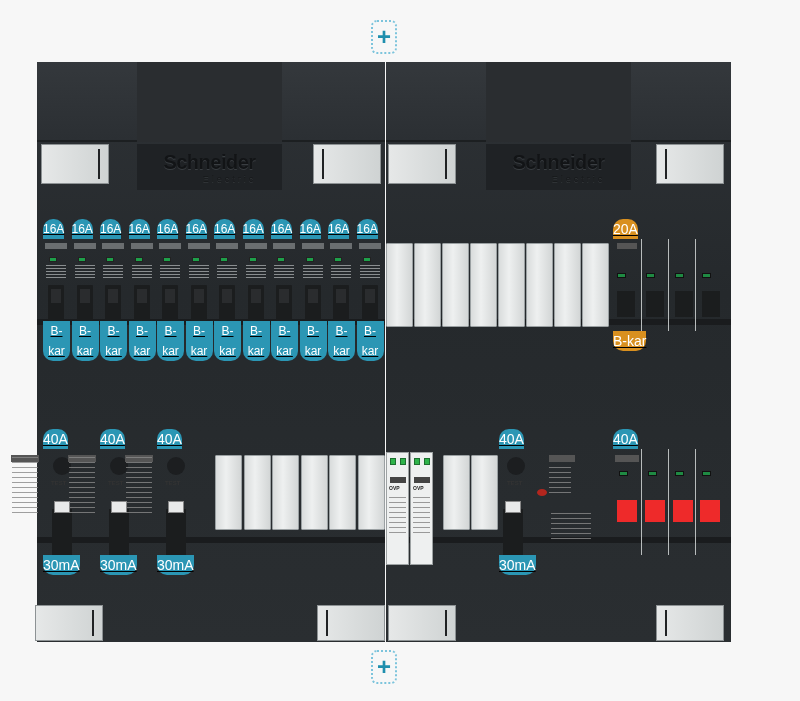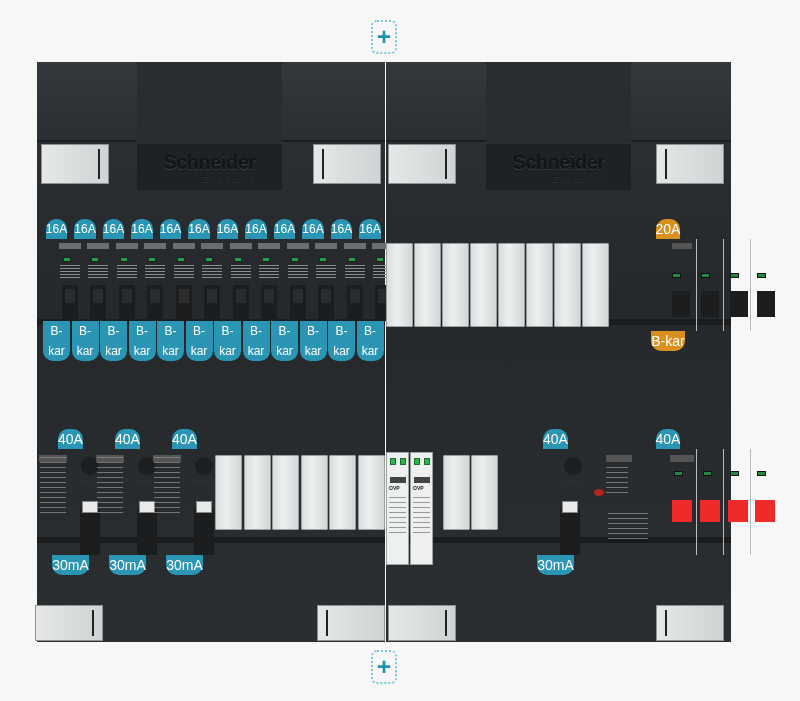--- a/index.html
+++ b/index.html
@@ -26,21 +26,21 @@
     border: 1px solid #8d9294; }
   .label-clip::after { content: ""; position: absolute; top: 4px; bottom: 4px; width: 2px; background: #202224; }
   .label-clip.l::after { right: 8px; }
   .label-clip.r::after { left: 8px; }
 
   .rail { position: absolute; left: 0; right: 0; height: 6px; background: #1a1c1e; }
 
   .blank { position: absolute; width: 27px; height: 84px; background: linear-gradient(90deg,#d9dcdc,#eef0f0 40%,#d3d6d6);
     border: 1px solid #9aa0a2; border-radius: 1px; }
 
-  .breaker { position: absolute; display: flex; flex-direction: column; align-items: center; }
+  .breaker { position: absolute; display: flex; flex-direction: column; align-items: flex-start; text-decoration: underline; }
   .cap { color: #fff; text-align: center; font-size: 14px; line-height: 20px; }
   .cap.top { border-radius: 10px 10px 0 0; }
   .cap.bot { border-radius: 0 0 10px 10px; }
   .teal { background: #2b96b4; }
   .orange { background: #d9901f; }
   .body { background: linear-gradient(180deg,#f1f2f2,#e3e5e5); position: relative; }
   .mcb .body { height: 82px; }
   .mcb .body .hdr { position: absolute; top: 4px; left: 2px; width: 22px; height: 6px; background: #6a6e70; }
   .mcb .body .grn { position: absolute; top: 18px; left: 6px; width: 8px; height: 5px; background: #1ea04a; border: 1px solid #222; }
   .mcb .body .txt { position: absolute; top: 26px; left: 3px; width: 20px; height: 14px;

